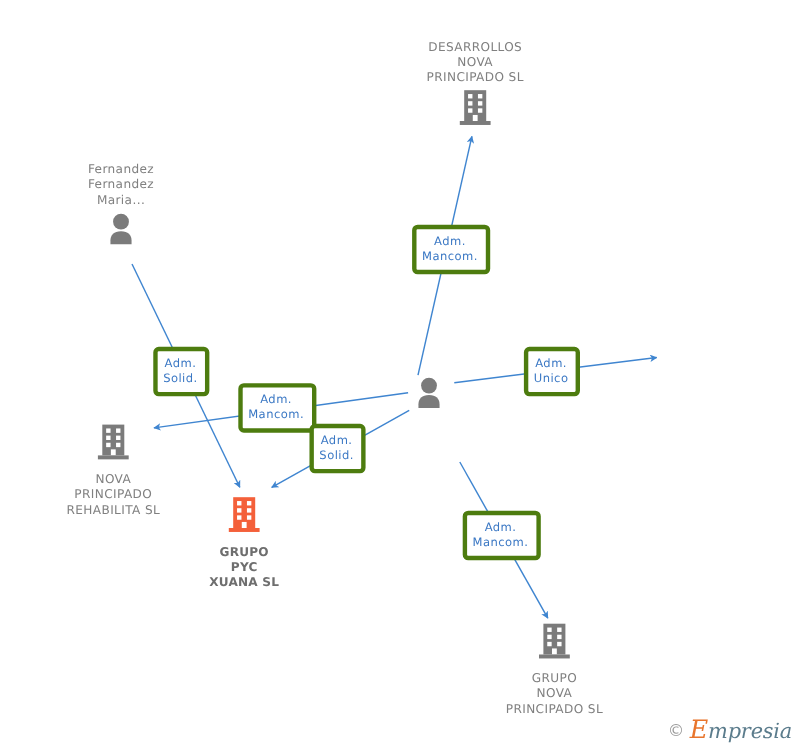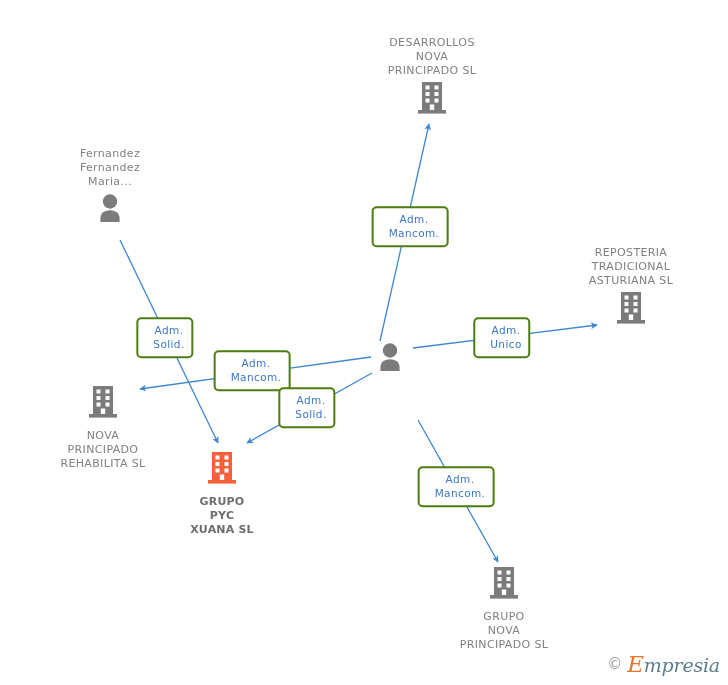--- a/index.html
+++ b/index.html
@@ -52,27 +52,27 @@
   }
   .node-icon {
     display: block;
     margin: 0 auto;
   }
 
   
   .edge-label {
     position: absolute;
     background: #ffffff;
-    border: 2px solid #4d7c0f;
+    border: 4px solid #4d7c0f;
     border-radius: 5px;
     color: #3b78c4;
     font-size: 10.5px;
     line-height: 1.35;
     text-align: center;
-    padding: 4px 7px 5px 15px;
+    padding: 4px 7px 5px 5px;
     white-space: pre-line;
     letter-spacing: 0.4px;
     box-sizing: border-box;
     transform: translate(-50%, -50%);
   }
 
   
   #watermark {
     position: absolute;
     right: 8px;
@@ -146,38 +146,20 @@
 Fernandez
 Maria...</span>
     <span class="node-icon">
       <svg width="32" height="32" viewBox="0 0 32 32" xmlns="http://www.w3.org/2000/svg">
         <circle cx="16" cy="9.5" r="7.2" fill="#7b7b7b"></circle>
         <path d="M16 18.2c-6.4 0-9.6 3.6-9.6 8.2V30h19.2v-3.6c0-4.6-3.2-8.2-9.6-8.2z" fill="#7b7b7b"></path>
       </svg>
     </span>
   </div>
 
-  <div class="node" style="left:631px; top:246px;">
-    <span class="node-label above">REPOSTERIA
-TRADICIONAL
-ASTURIANA  SL</span>
-    <span class="node-icon">
-      <svg width="32" height="36" viewBox="0 0 32 36" xmlns="http://www.w3.org/2000/svg">
-        <rect x="6" y="1" width="20" height="28" fill="#7b7b7b"></rect>
-        <rect x="9.5" y="4.5" width="4" height="4" fill="#ffffff"></rect>
-        <rect x="18.5" y="4.5" width="4" height="4" fill="#ffffff"></rect>
-        <rect x="9.5" y="11" width="4" height="4" fill="#ffffff"></rect>
-        <rect x="18.5" y="11" width="4" height="4" fill="#ffffff"></rect>
-        <rect x="9.5" y="17.5" width="4" height="4" fill="#ffffff"></rect>
-        <rect x="18.5" y="17.5" width="4" height="4" fill="#ffffff"></rect>
-        <rect x="13.8" y="23.5" width="4.4" height="5.5" fill="#ffffff"></rect>
-        <rect x="2" y="29" width="28" height="3.6" fill="#7b7b7b"></rect>
-      </svg>
-    </span>
-  </div>
 
   <div class="node" style="left:390px; top:341px;">
     <span class="node-icon">
       <svg width="32" height="32" viewBox="0 0 32 32" xmlns="http://www.w3.org/2000/svg">
         <circle cx="16" cy="9.5" r="7.2" fill="#7b7b7b"></circle>
         <path d="M16 18.2c-6.4 0-9.6 3.6-9.6 8.2V30h19.2v-3.6c0-4.6-3.2-8.2-9.6-8.2z" fill="#7b7b7b"></path>
       </svg>
     </span>
   </div>
 

